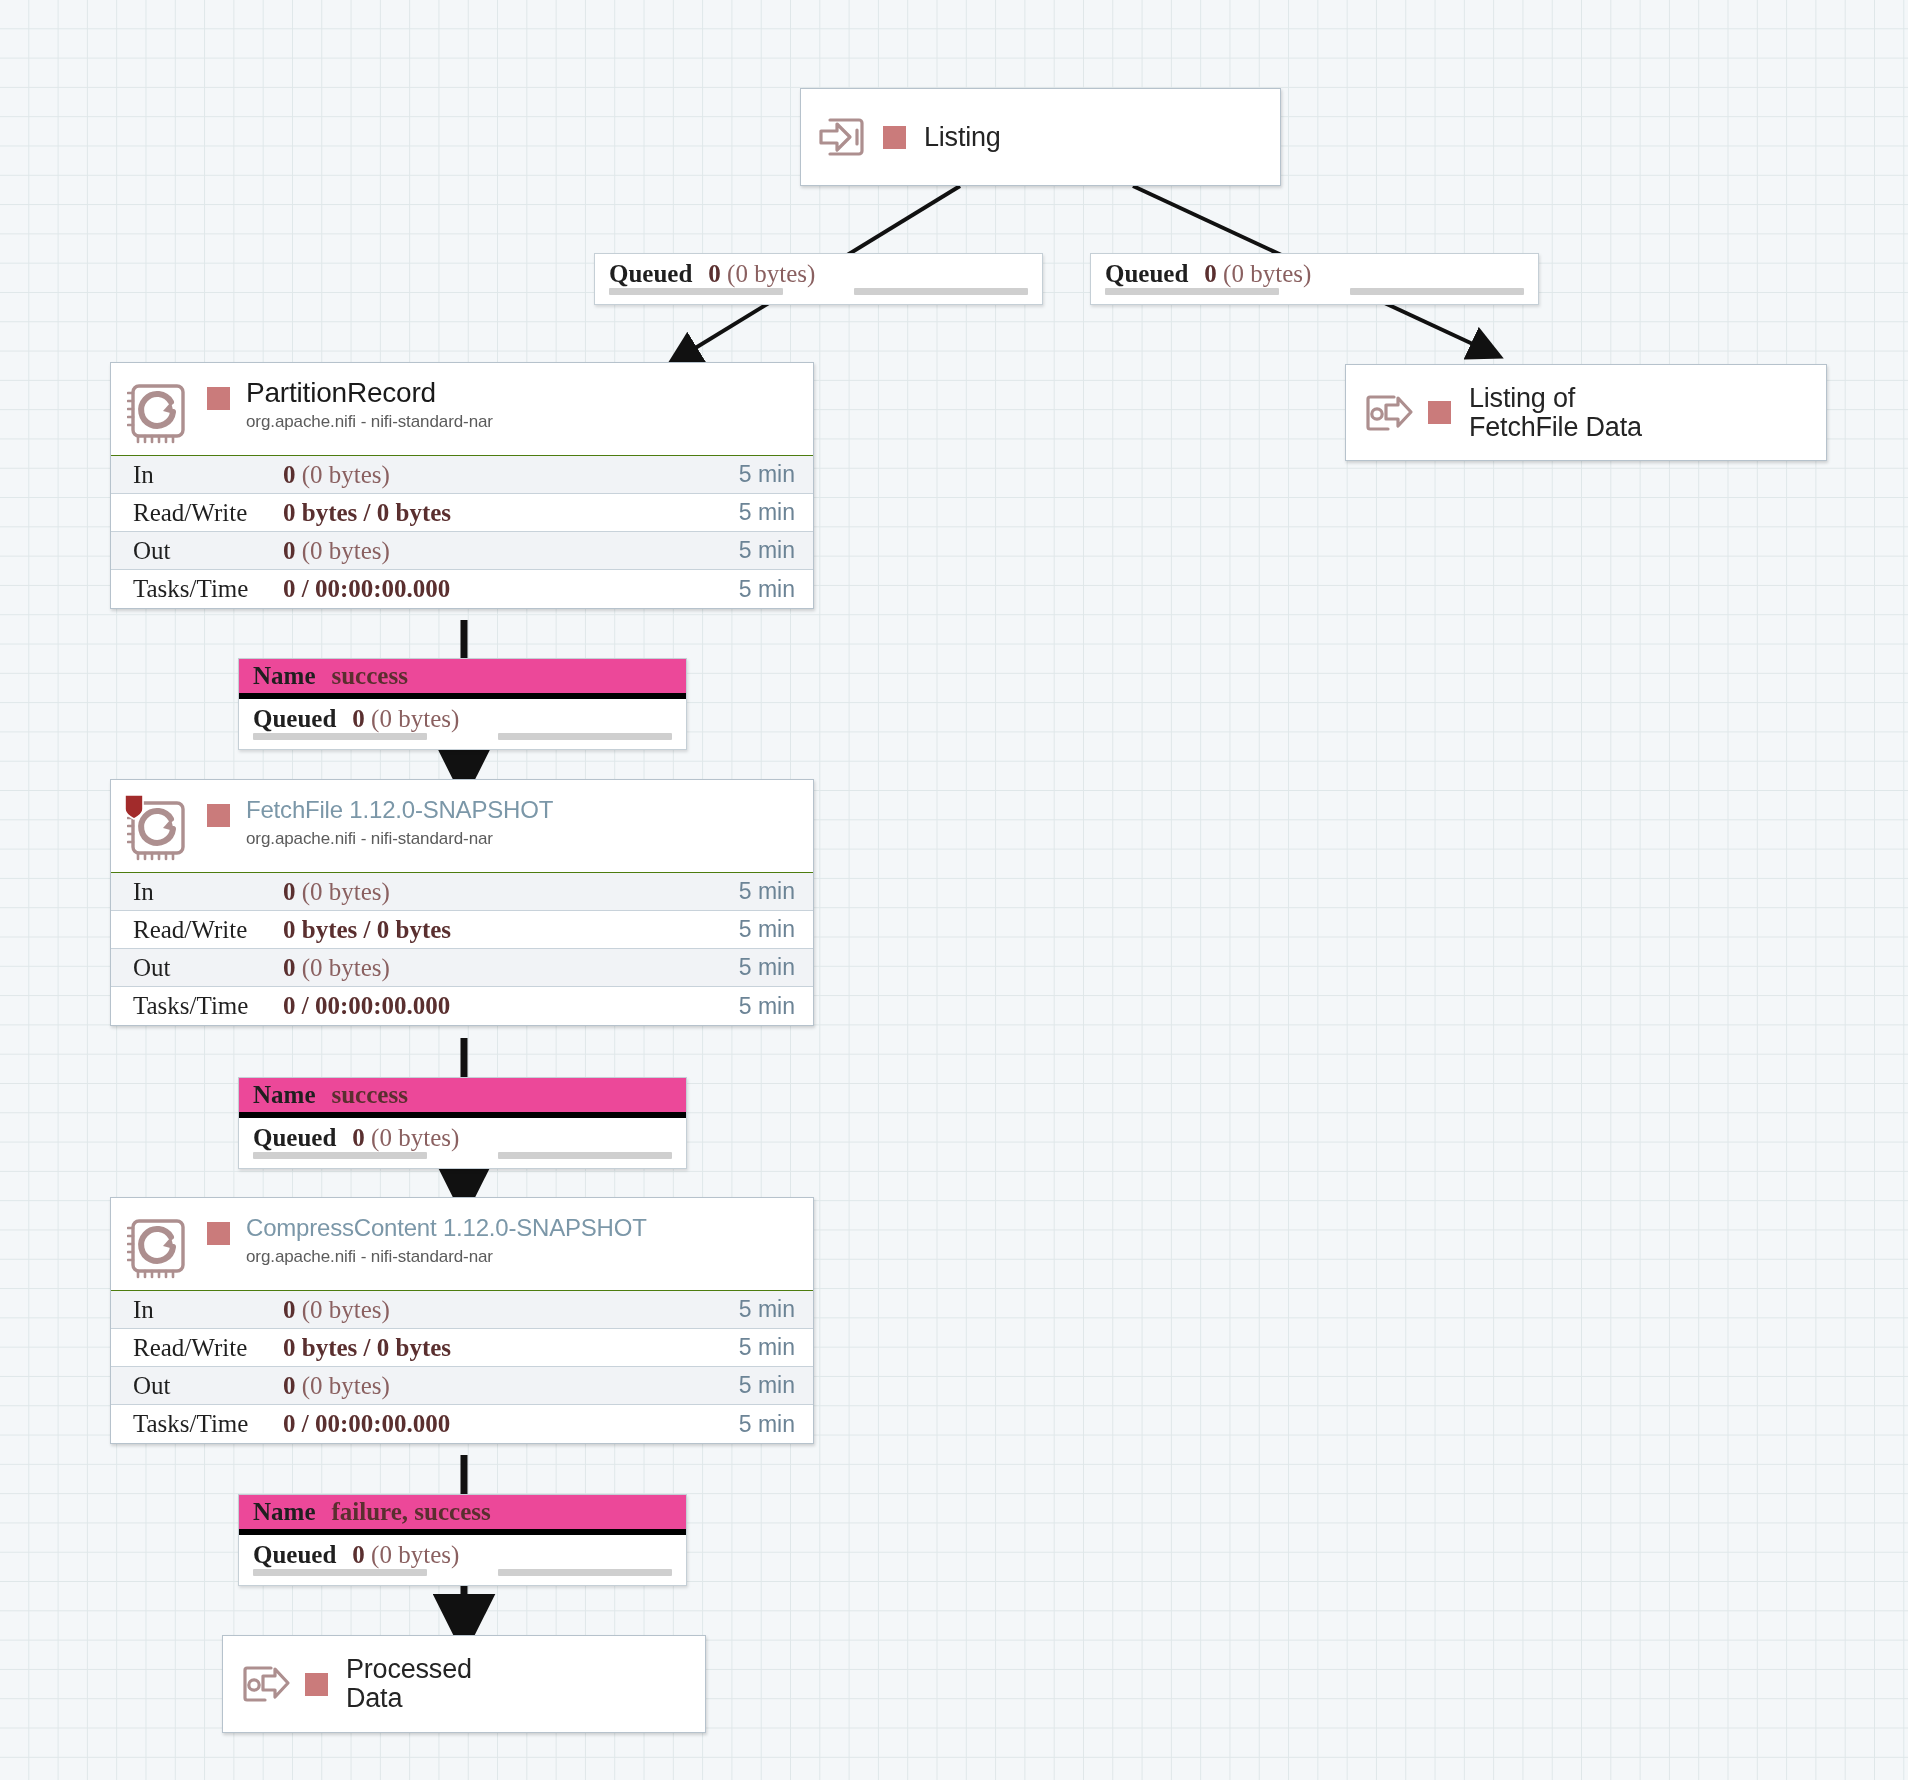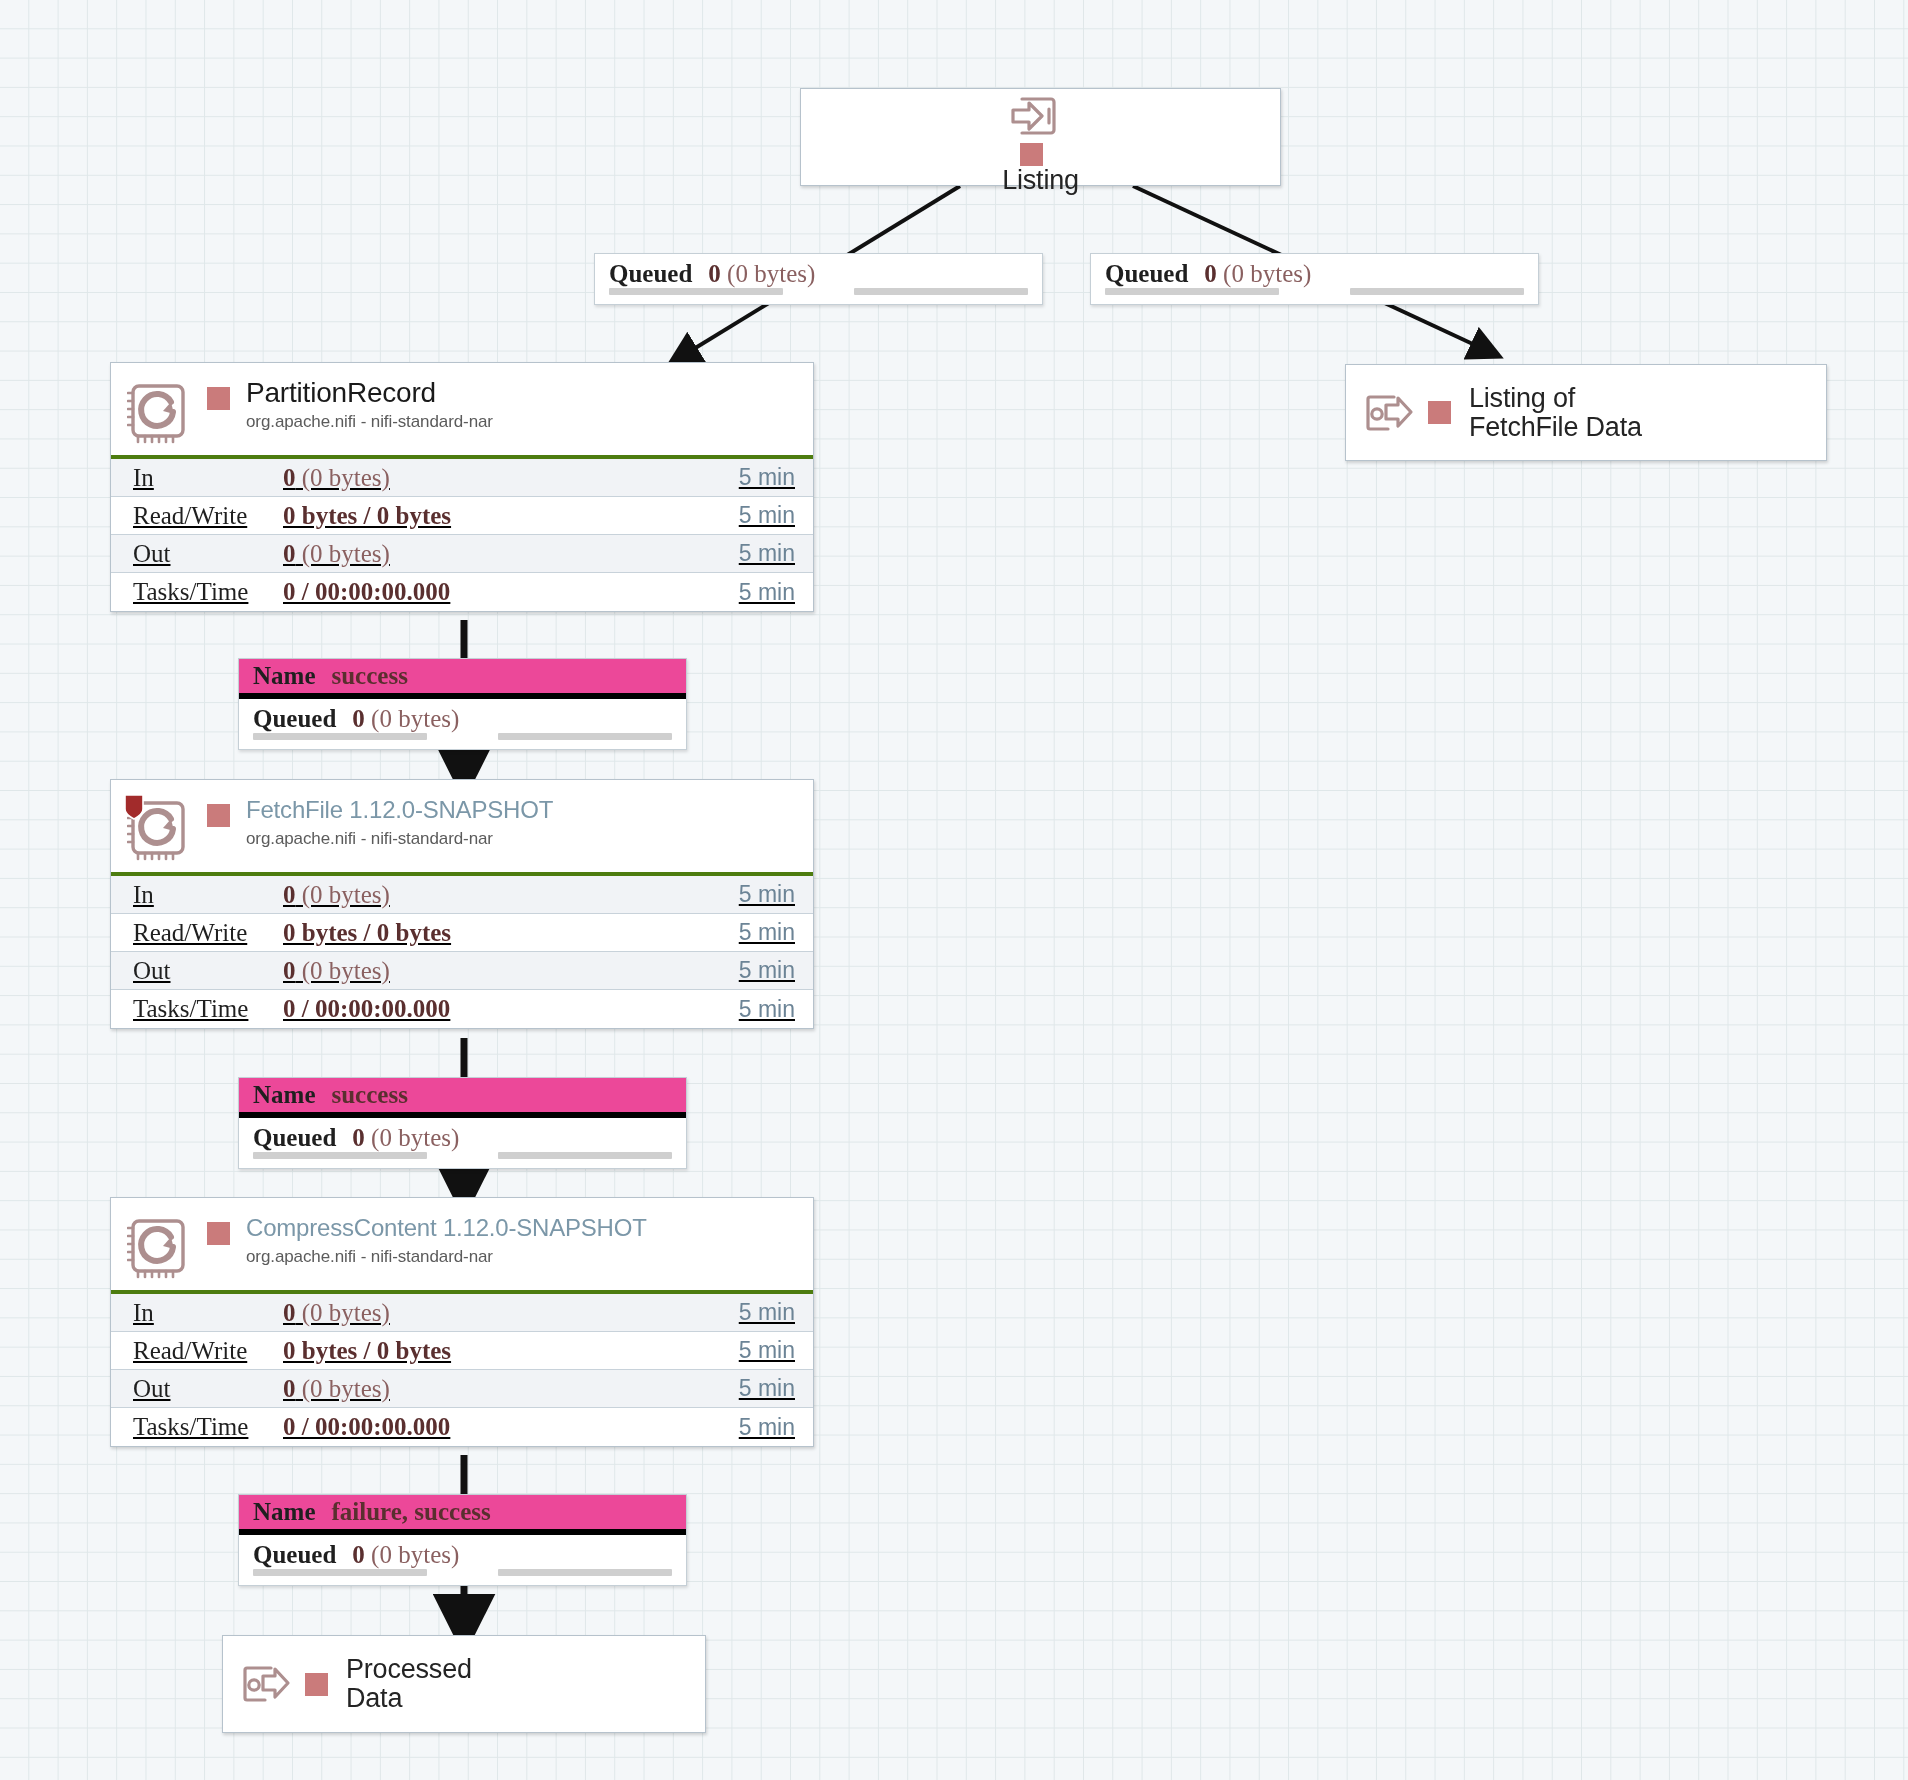--- a/index.html
+++ b/index.html
@@ -97,21 +97,21 @@
     letter-spacing: -0.2px;
   }
   .proc-bundle {
     font-size: 17px;
     color: #5b5b5b;
     line-height: 1.2;
     margin-top: 4px;
     letter-spacing: -0.1px;
   }
 
-  .stats { border-top: 4px solid #4d7c0f; text-decoration: underline; }
+  .stats { border-top: 1px solid #4d7c0f; }
   .stat-row {
     display: flex;
     align-items: center;
     height: 38px;
     padding: 0 18px 0 22px;
     border-bottom: 1px solid #c8d2da;
     background: #ffffff;
   }
   .stat-row.alt { background: #f1f3f6; }
   .stat-row:last-child { border-bottom: none; justify-content: space-between; }
@@ -188,21 +188,21 @@
 
     <path d="M 1133 186 L 1490 352" stroke="#111111" stroke-width="4" fill="none" marker-end="url(#arrow)"></path>
 
     <path d="M 464 620 L 464 775" stroke="#111111" stroke-width="7" fill="none" marker-end="url(#arrow)"></path>
 
     <path d="M 464 1038 L 464 1193" stroke="#111111" stroke-width="7" fill="none" marker-end="url(#arrow)"></path>
 
     <path d="M 464 1455 L 464 1630" stroke="#111111" stroke-width="7" fill="none" marker-end="url(#arrow)"></path>
   </svg>
 
-  <div class="node port" style="left:800px; top:88px; width:481px; height:98px;flex-direction:column;">
+  <div class="node port" style="left:800px; top:88px; width:481px; height:98px;">
     <span class="port-icon">
       <svg viewBox="0 0 54 54" width="54" height="54" fill="none" stroke="currentColor" stroke-width="3.2" stroke-linecap="round" stroke-linejoin="round">
         <path d="M15 10 H44 a3 3 0 0 1 3 3 V41 a3 3 0 0 1 -3 3 H15"></path>
         <path d="M6 21 H22 V14 L35 27 L22 40 V33 H6 Z"></path>
         <path d="M42 20 V34"></path>
       </svg>
     </span>
     <span class="run-square"></span>
     <span class="port-label">Listing</span>
   </div>

